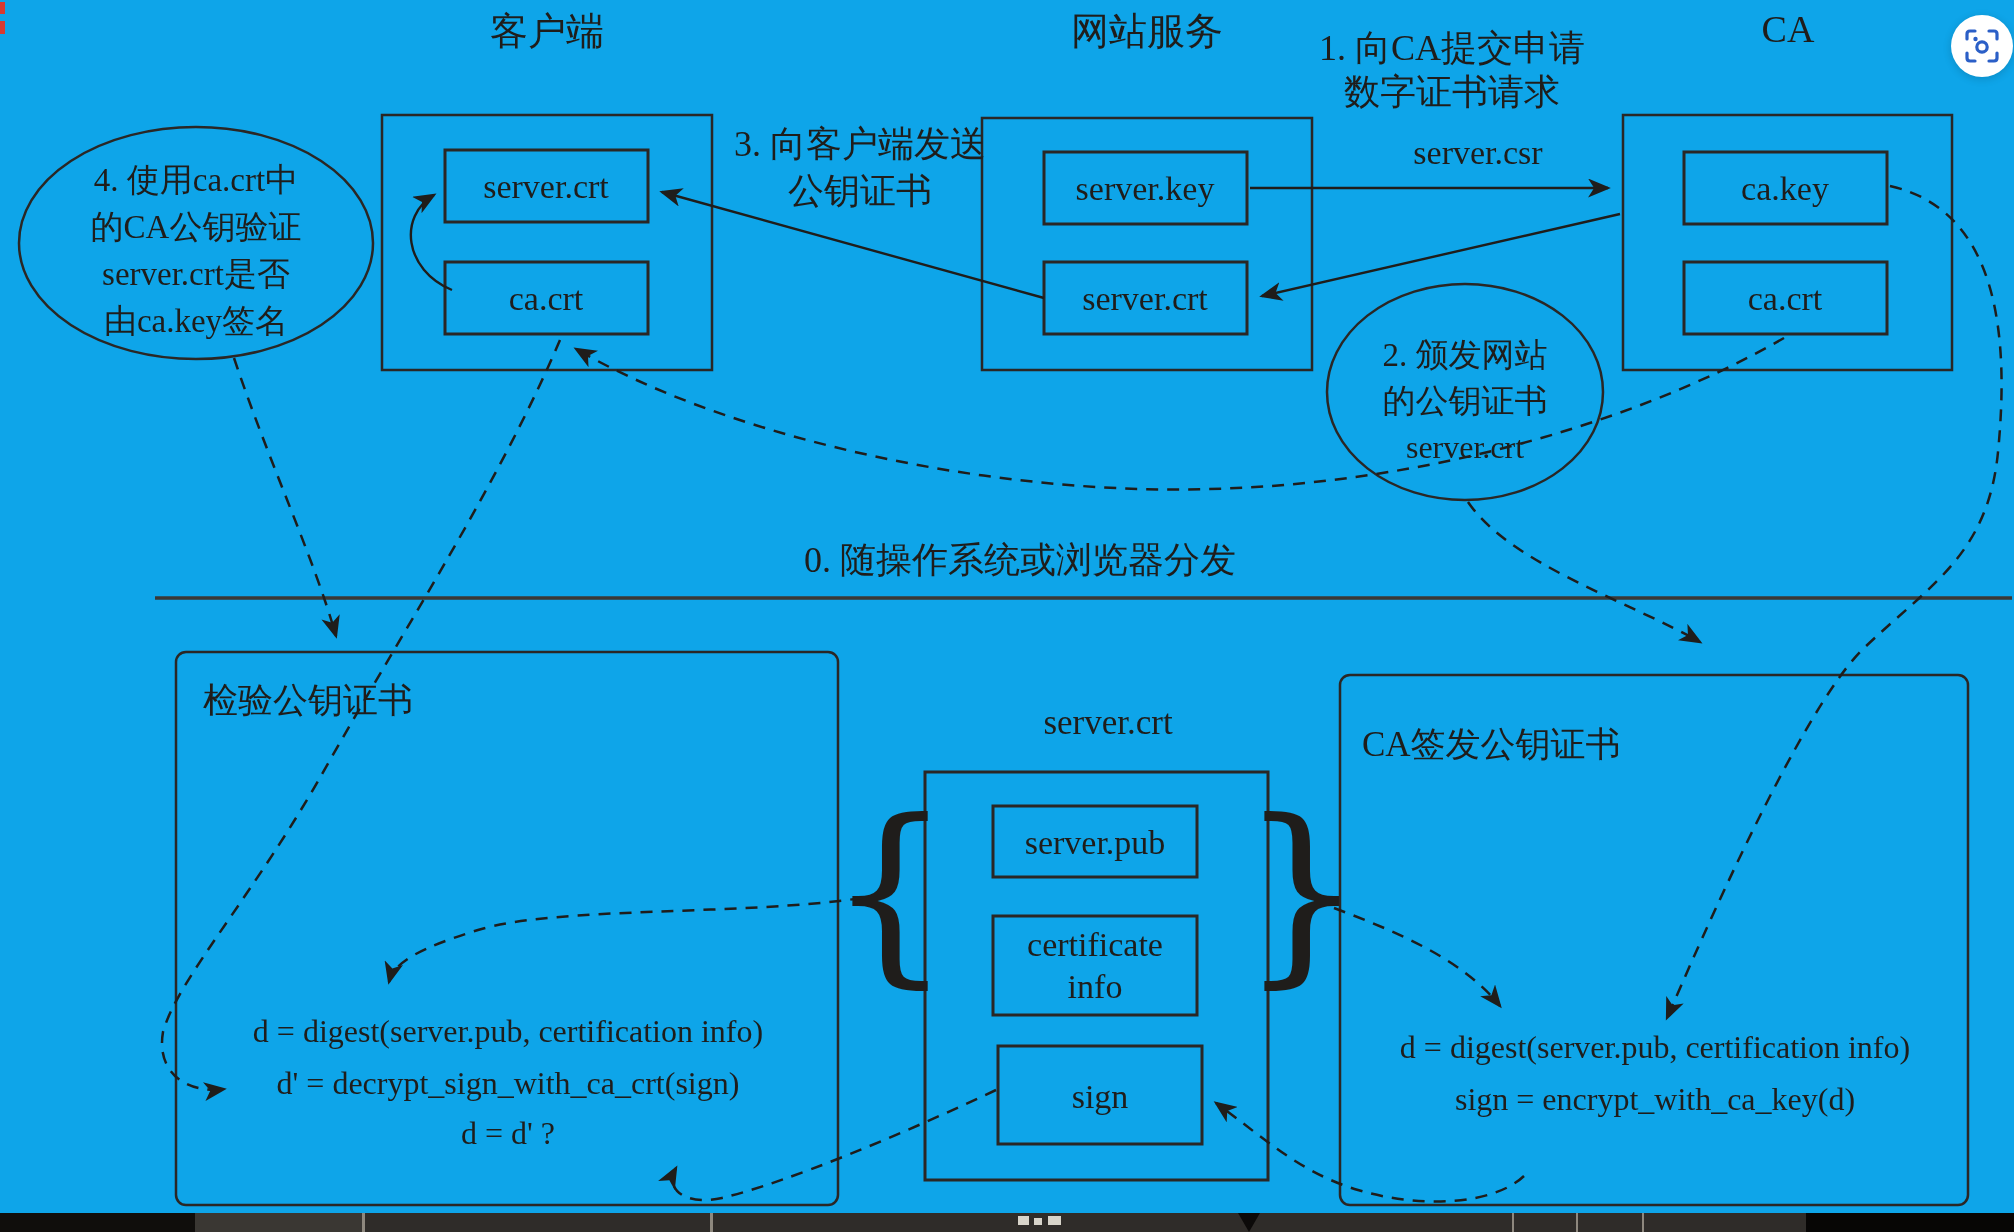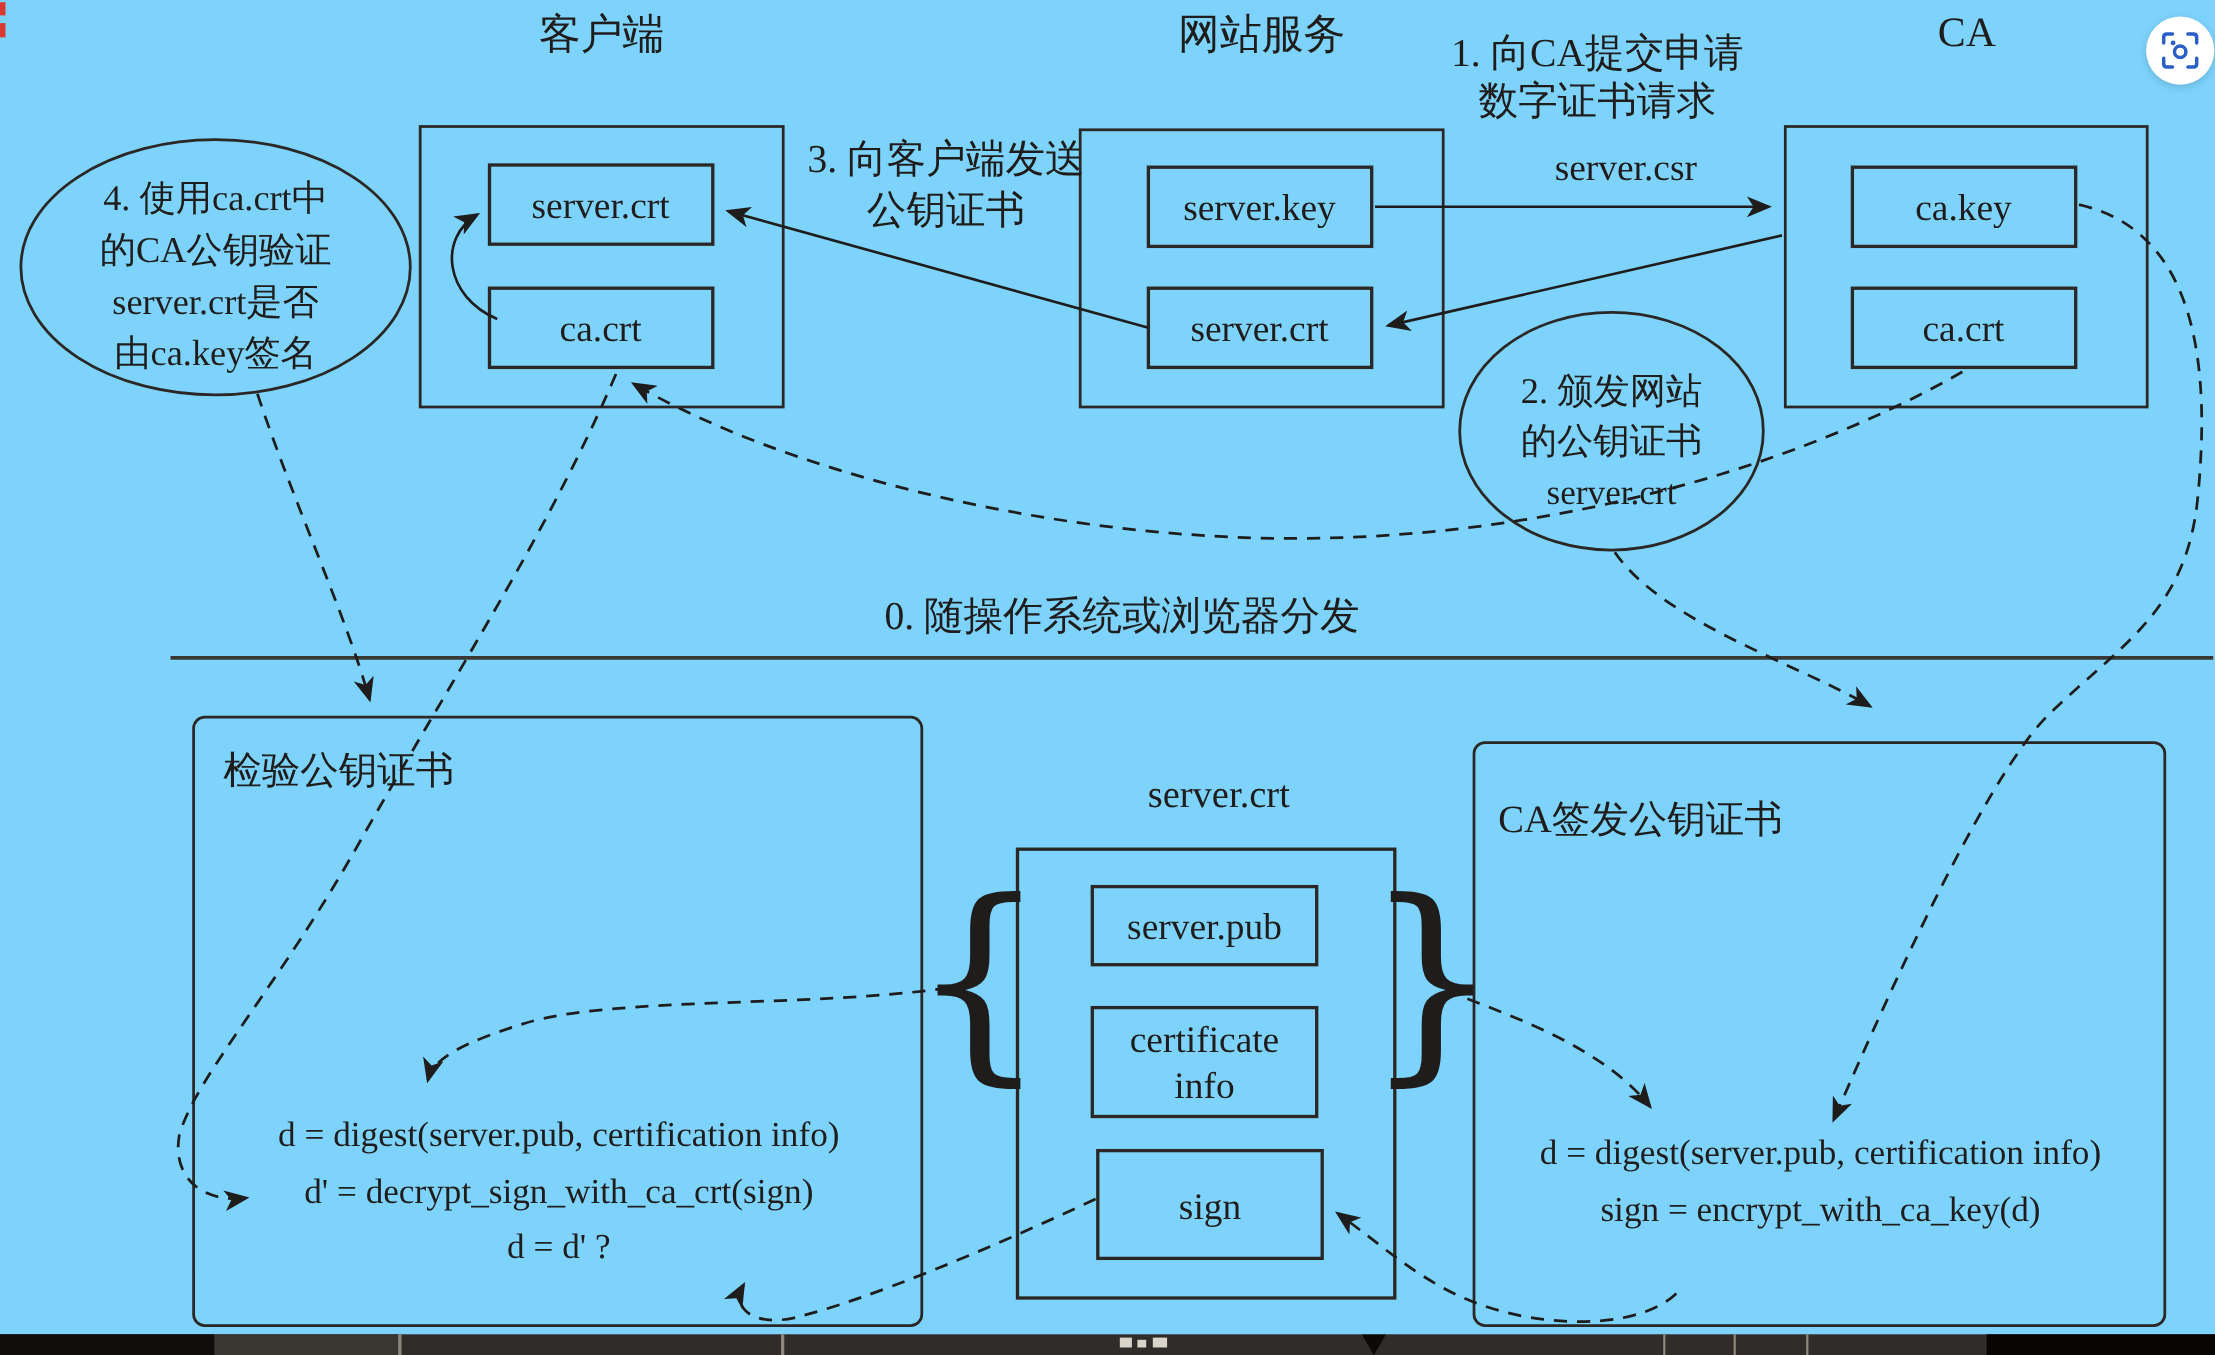--- a/index.html
+++ b/index.html
@@ -1,16 +1,16 @@
 <!DOCTYPE html>
 <html><head>
 <meta charset="utf-8">
 <style>
   html,body{margin:0;padding:0;background:#ffffff;}
-  #stage{position:relative;width:2014px;height:1232px;background:#7dd3fc;overflow:hidden;
+  #stage{position:relative;width:2014px;height:1232px;background:#0ea5e9;overflow:hidden;
          font-family:"Liberation Serif","DejaVu Serif",serif;}
   svg text{fill:#1f1d1b;}
   .fab{position:absolute;left:1951px;top:15px;width:62px;height:62px;border-radius:50%;
        background:#ffffff;box-shadow:0 2px 8px rgba(0,0,0,.16);display:flex;
        align-items:center;justify-content:center;cursor:pointer;}
   .edge-mark{position:absolute;left:0;width:5px;background:#d83a31;}
   .strip{position:absolute;left:0;top:1213px;width:2014px;height:19px;background:#2f2c29;}
   .strip>div{position:absolute;top:0;height:19px;}
 </style>
 </head>

